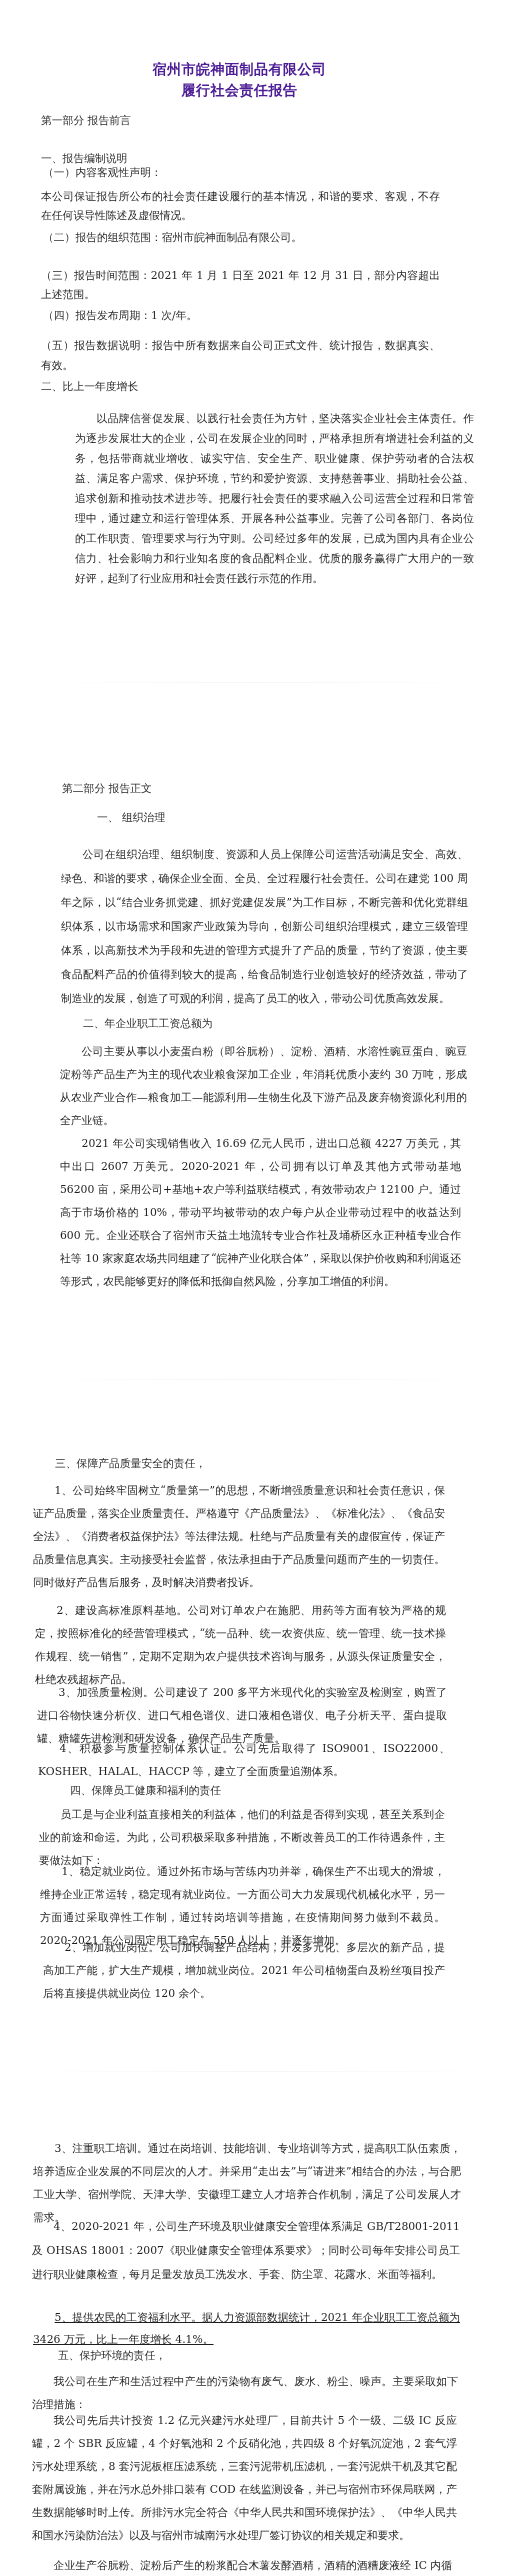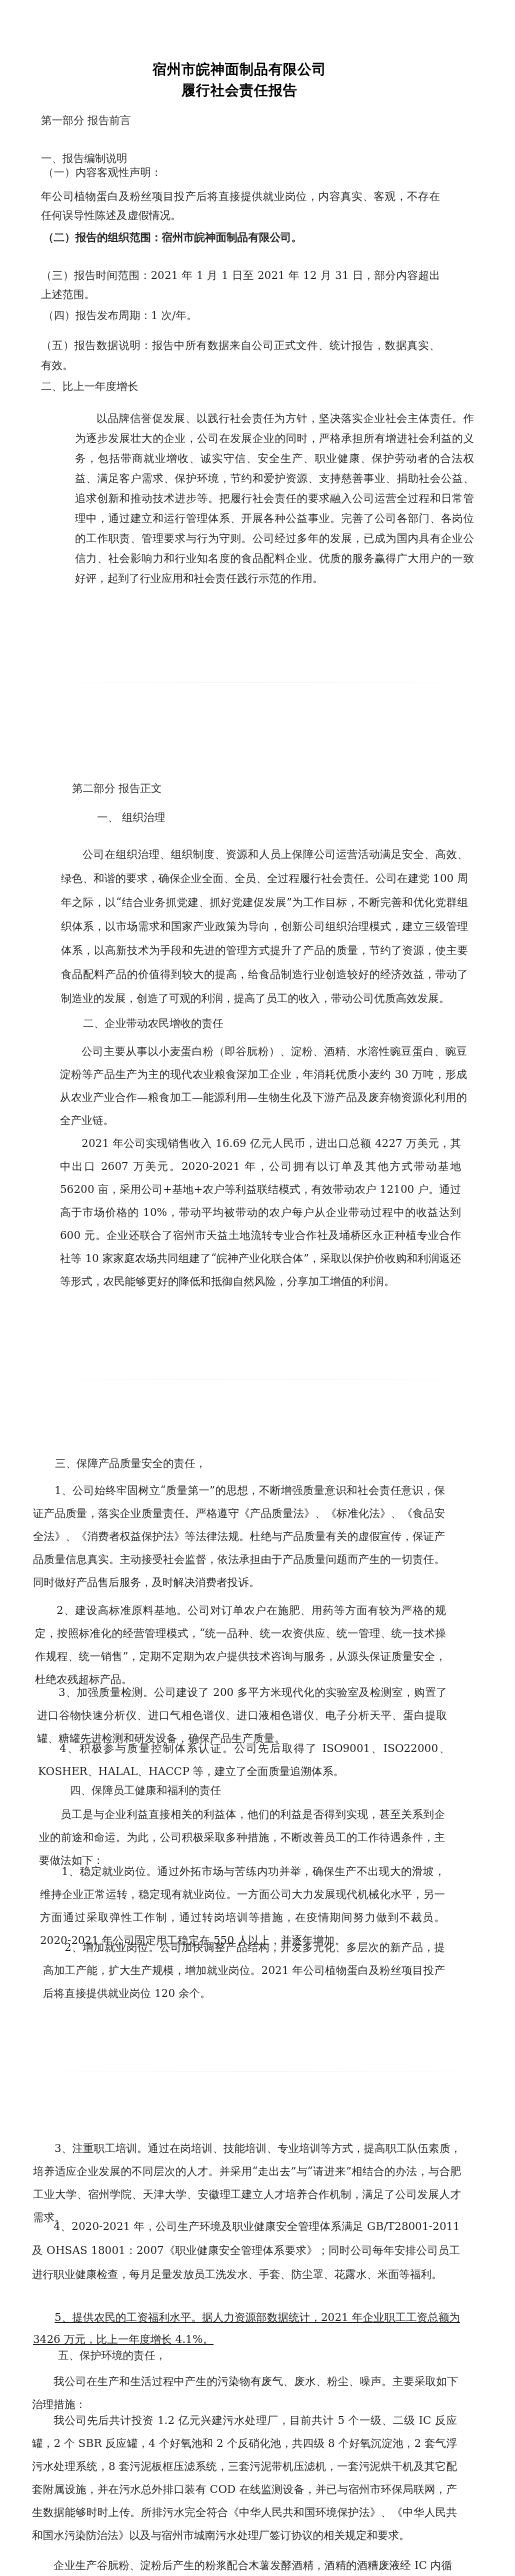--- a/index.html
+++ b/index.html
@@ -9,67 +9,67 @@
     position: relative;
     background: #ffffff;
     overflow: hidden;
     font-family: "DejaVu Serif", "Liberation Serif", serif;
     color: #1e1e1e;
   }
   .blk { position: absolute; margin: 0; }
   .title {
     left: 0; width: 479px; text-align: center;
     font-family: "DejaVu Sans", "Liberation Sans", sans-serif;
-    font-weight: bold; font-size: 14px; color: #000000; letter-spacing: 0.5px;
+    font-weight: bold; font-size: 14px; color: #4c1d95; letter-spacing: 0.5px;
   }
   .h { font-size: 10.8px; color: #2a2a2a; }
   .p { font-size: 10.8px; color: #1e1e1e; text-align: justify; text-align-last: left; }
   .p1 { left: 41px; width: 399px; }
   .p2 { left: 61px; width: 407px; }
   .ind { text-indent: 2em; }
   .pagegap { position: absolute; left: 20.6px; width: 474px; height: 1px; background: linear-gradient(90deg, rgba(0,0,0,0), rgba(0,0,0,0.04), rgba(0,0,0,0)); }
 </style>
 </head>
 <body>
 
 <div class="blk title" style="top:61px;">宿州市皖神面制品有限公司</div>
 <div class="blk title" style="top:82px;">履行社会责任报告</div>
 
 <div class="blk h" style="left:41px; top:114px;">第一部分 报告前言</div>
 <div class="blk h" style="left:41px; top:152px;">一、报告编制说明</div>
 
 <div class="blk h" style="left:43px; top:166px;">（一）内容客观性声明：</div>
-<div class="blk p p1" style="top:187px; line-height:19px;">年公司植物蛋白及粉丝项目投产后将直接提供就业岗位，内容真实、客观，不存在任何误导性陈述及虚假情况。</div>
+<div class="blk p p1" style="top:187px; line-height:19px;">本公司保证报告所公布的社会责任建设履行的基本情况，和谐的要求、客观，不存在任何误导性陈述及虚假情况。</div>
 
-<div class="blk h" style="left:43px; top:231px;font-weight:bold;">
+<div class="blk h" style="left:43px; top:231px;">
   <span>（二）报告的组织范围：</span><span>宿州市皖神面制品有限公司。</span>
 </div>
 
 <div class="blk p p1" style="top:266px; line-height:19px;">
   <span>（三）报告时间范围：</span><span>2021 年 1 月 1 日至 2021 年 12 月 31 日，部分内容超出上述范围。</span>
 </div>
 
 <div class="blk h" style="left:43px; top:309px;">
   <span>（四）报告发布周期：</span><span>1 次/年。</span>
 </div>
 
 <div class="blk p p1" style="top:336px; line-height:19.6px;">
   <span>（五）报告数据说明：</span><span>报告中所有数据来自公司正式文件、统计报告，数据真实、有效。</span>
 </div>
 
 <div class="blk h" style="left:41px; top:380px;">二、比上一年度增长</div>
 <div class="blk p p1 ind" style="top:409px; line-height:20px;margin-left:34px;">以品牌信誉促发展、以践行社会责任为方针，坚决落实企业社会主体责任。作为逐步发展壮大的企业，公司在发展企业的同时，严格承担所有增进社会利益的义务，包括带商就业增收、诚实守信、安全生产、职业健康、保护劳动者的合法权益、满足客户需求、保护环境，节约和爱护资源、支持慈善事业、捐助社会公益、追求创新和推动技术进步等。把履行社会责任的要求融入公司运营全过程和日常管理中，通过建立和运行管理体系、开展各种公益事业。完善了公司各部门、各岗位的工作职责、管理要求与行为守则。公司经过多年的发展，已成为国内具有企业公信力、社会影响力和行业知名度的食品配料企业。优质的服务赢得广大用户的一致好评，起到了行业应用和社会责任践行示范的作用。</div>
 
 <div class="pagegap" style="top:682px;"></div>
 
-<div class="blk h" style="left:72px; top:782px;">第二部分 报告正文</div>
+<div class="blk h" style="left:62px; top:782px;">第二部分 报告正文</div>
 <div class="blk h" style="left:97px; top:811px;">一、 组织治理</div>
 <div class="blk p p2 ind" style="top:843px; line-height:24px; width:407px;">公司在组织治理、组织制度、资源和人员上保障公司运营活动满足安全、高效、绿色、和谐的要求，确保企业全面、全员、全过程履行社会责任。公司在建党 100 周年之际，以“结合业务抓党建、抓好党建促发展”为工作目标，不断完善和优化党群组织体系，以市场需求和国家产业政策为导向，创新公司组织治理模式，建立三级管理体系，以高新技术为手段和先进的管理方式提升了产品的质量，节约了资源，使主要食品配料产品的价值得到较大的提高，给食品制造行业创造较好的经济效益，带动了制造业的发展，创造了可观的利润，提高了员工的收入，带动公司优质高效发展。</div>
 
-<div class="blk h" style="left:83px; top:1017px;">二、企业带动农民增收的责任</div>
+<div class="blk h" style="left:83px; top:1017px;">二、年企业职工工资总额为</div>
 <div class="blk p ind" style="left:60px; width:407px; top:1040px; line-height:23px;">公司主要从事以小麦蛋白粉（即谷朊粉）、淀粉、酒精、水溶性豌豆蛋白、豌豆淀粉等产品生产为主的现代农业粮食深加工企业，年消耗优质小麦约 30 万吨，形成从农业产业合作—粮食加工—能源利用—生物生化及下游产品及废弃物资源化利用的全产业链。</div>
 <div class="blk p ind" style="left:60px; width:401px; top:1132px; line-height:23px;">2021 年公司实现销售收入 16.69 亿元人民币，进出口总额 4227 万美元，其中出口 2607 万美元。2020-2021 年，公司拥有以订单及其他方式带动基地 56200 亩，采用公司+基地+农户等利益联结模式，有效带动农户 12100 户。通过高于市场价格的 10%，带动平均被带动的农户每户从企业带动过程中的收益达到 600 元。企业还联合了宿州市天益土地流转专业合作社及埇桥区永正种植专业合作社等 10 家家庭农场共同组建了“皖神产业化联合体”，采取以保护价收购和利润返还等形式，农民能够更好的降低和抵御自然风险，分享加工增值的利润。</div>
 
 <div class="pagegap" style="top:1379px;"></div>
 
 <div class="blk h" style="left:55px; top:1457px;">三、保障产品质量安全的责任，</div>
 <div class="blk p ind" style="left:33px; width:412px; top:1479px; line-height:23px;">1、公司始终牢固树立“质量第一”的思想，不断增强质量意识和社会责任意识，保证产品质量，落实企业质量责任。严格遵守《产品质量法》、《标准化法》、《食品安全法》、《消费者权益保护法》等法律法规。杜绝与产品质量有关的虚假宣传，保证产品质量信息真实。主动接受社会监督，依法承担由于产品质量问题而产生的一切责任。同时做好产品售后服务，及时解决消费者投诉。</div>
 <div class="blk p ind" style="left:35px; width:411px; top:1599px; line-height:23px;">2、建设高标准原料基地。公司对订单农户在施肥、用药等方面有较为严格的规定，按照标准化的经营管理模式，“统一品种、统一农资供应、统一管理、统一技术操作规程、统一销售”，定期不定期为农户提供技术咨询与服务，从源头保证质量安全，杜绝农残超标产品。</div>
 <div class="blk p ind" style="left:37px; width:410px; top:1681px; line-height:23px;">3、加强质量检测。公司建设了 200 多平方米现代化的实验室及检测室，购置了进口谷物快速分析仪、进口气相色谱仪、进口液相色谱仪、电子分析天平、蛋白提取罐、糖罐先进检测和研发设备，确保产品生产质量。</div>
 <div class="blk p ind" style="left:38px; width:412px; top:1737px; line-height:23px;">4、积极参与质量控制体系认证。公司先后取得了 ISO9001、ISO22000、KOSHER、HALAL、HACCP 等，建立了全面质量追溯体系。</div>

